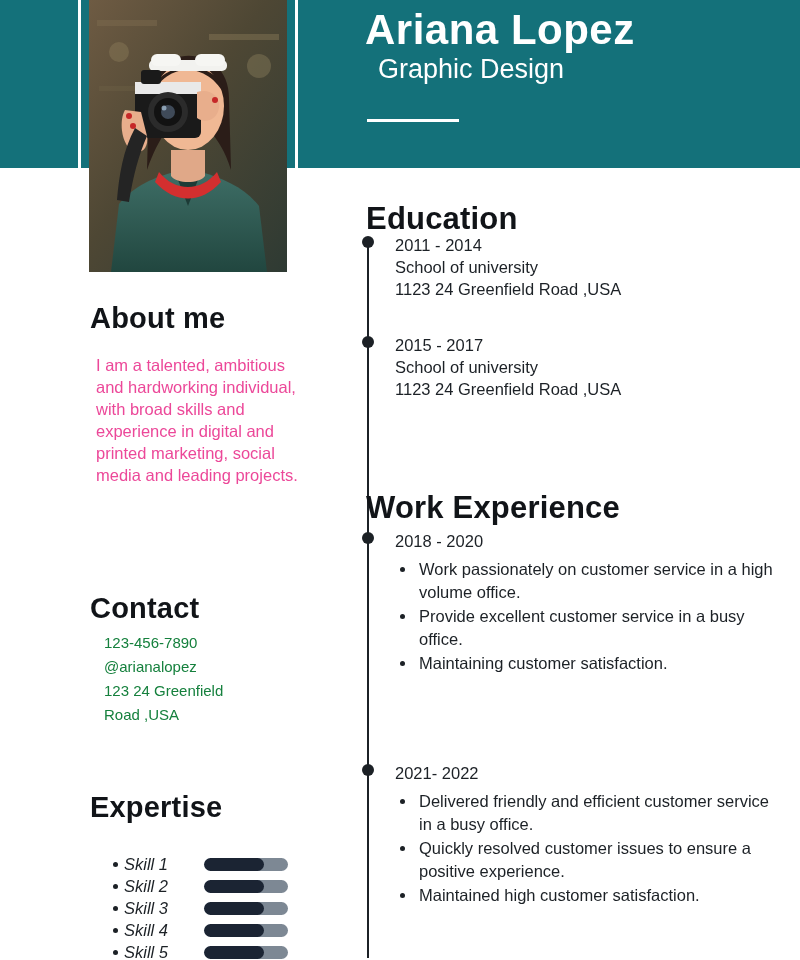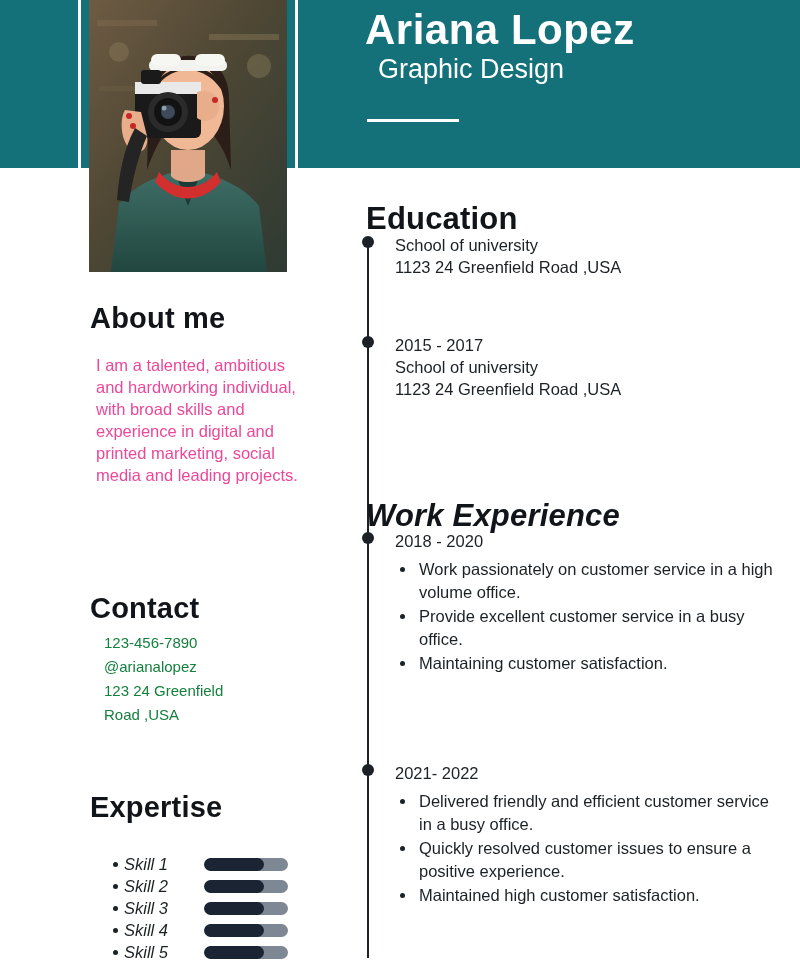--- a/index.html
+++ b/index.html
@@ -182,21 +182,21 @@
   }
   .h-right {
     position: absolute;
     font-size: 31px;
     font-weight: bold;
     color: #111418;
     letter-spacing: 0.2px;
     margin-top: 28px;
   }
   .edu-title { left: 26px; top: 5px; }
-  .work-title { left: 26px; top: 302px; font-style: italic; }
+  .work-title { left: 26px; top: 294px; }
 
   .timeline {
     position: absolute;
     left: 27px;
     width: 2px;
     background: #1c2126;
   }
   .tl-edu { top: 70px; height: 350px; }
   .tl-work { top: 365px; height: 425px; }
 
@@ -360,20 +360,21 @@
           </span>
       </li>
     </ul>
   </div>
 
   <div class="right-col">
     <div class="h-right edu-title">Education</div>
     <div class="timeline tl-edu"></div>
     <div class="tl-dot" style="top:68px"></div>
     <div class="entry" style="top:66px">
+      <div class="entry-date">2011 - 2014</div>
       <div class="entry-line">School of university</div>
       <div class="entry-line">1123 24 Greenfield Road ,USA</div>
     </div>
     <div class="tl-dot" style="top:168px"></div>
     <div class="entry" style="top:166px">
       <div class="entry-date">2015 - 2017</div>
       <div class="entry-line">School of university</div>
       <div class="entry-line">1123 24 Greenfield Road ,USA</div>
     </div>
 

